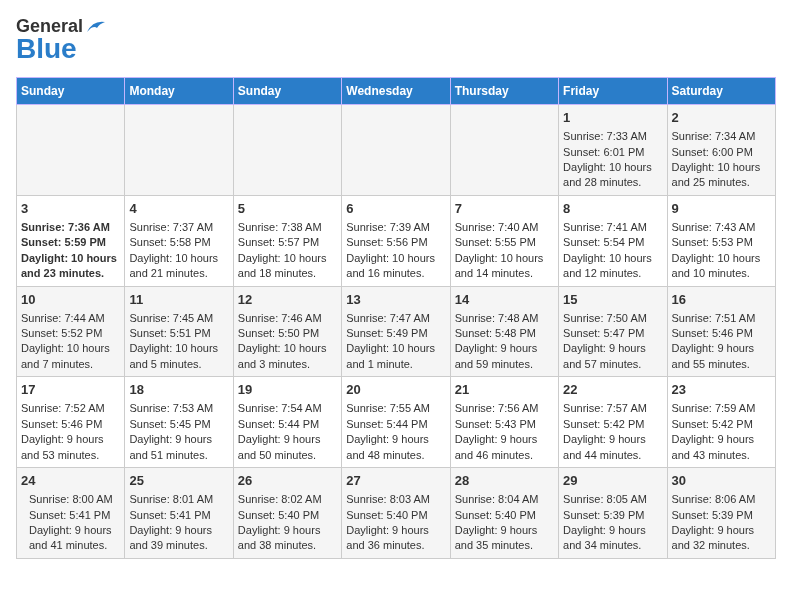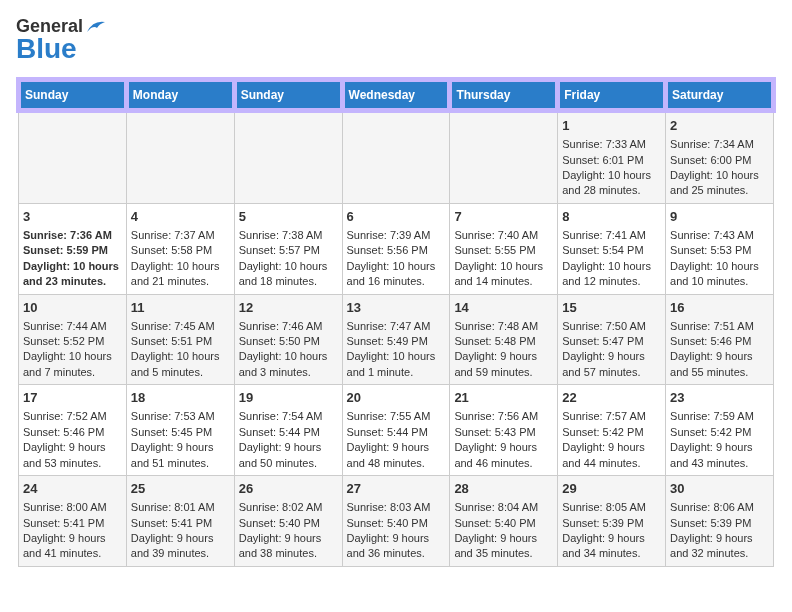--- a/index.html
+++ b/index.html
@@ -30,21 +30,21 @@
       width: 100%;
       border-collapse: collapse;
       font-size: 11px;
     }
     thead tr th {
       background: #2a7dc9;
       color: #fff;
       padding: 6px 4px;
       text-align: left;
       font-size: 12px;
-      border: 5px solid #c4b5fd;
+      border: 1px solid #c4b5fd;
     }
     tbody tr td {
       vertical-align: top;
       padding: 4px 4px;
       border: 1px solid #ccc;
       min-height: 70px;
       width: 14.28%;
       background: #fff;
       color: #333;
       line-height: 1.4;
@@ -244,21 +244,21 @@
         <td>
           <span class="day-num">23</span>
           <div class="day-info" style="white-space: pre-line;">Sunrise: 7:59 AM
 Sunset: 5:42 PM
 Daylight: 9 hours and 43 minutes.</div>
         </td>
       </tr>
       <tr>
         <td>
           <span class="day-num">24</span>
-          <div class="day-info" style="white-space: pre-line;">Sunrise: 8:00 AM
+          <div class="day-info" style="white-space: pre-line; margin-left: 8px;">Sunrise: 8:00 AM
 Sunset: 5:41 PM
 Daylight: 9 hours and 41 minutes.</div>
         </td>
         <td>
           <span class="day-num">25</span>
           <div class="day-info" style="white-space: pre-line;">Sunrise: 8:01 AM
 Sunset: 5:41 PM
 Daylight: 9 hours and 39 minutes.</div>
         </td>
         <td>

